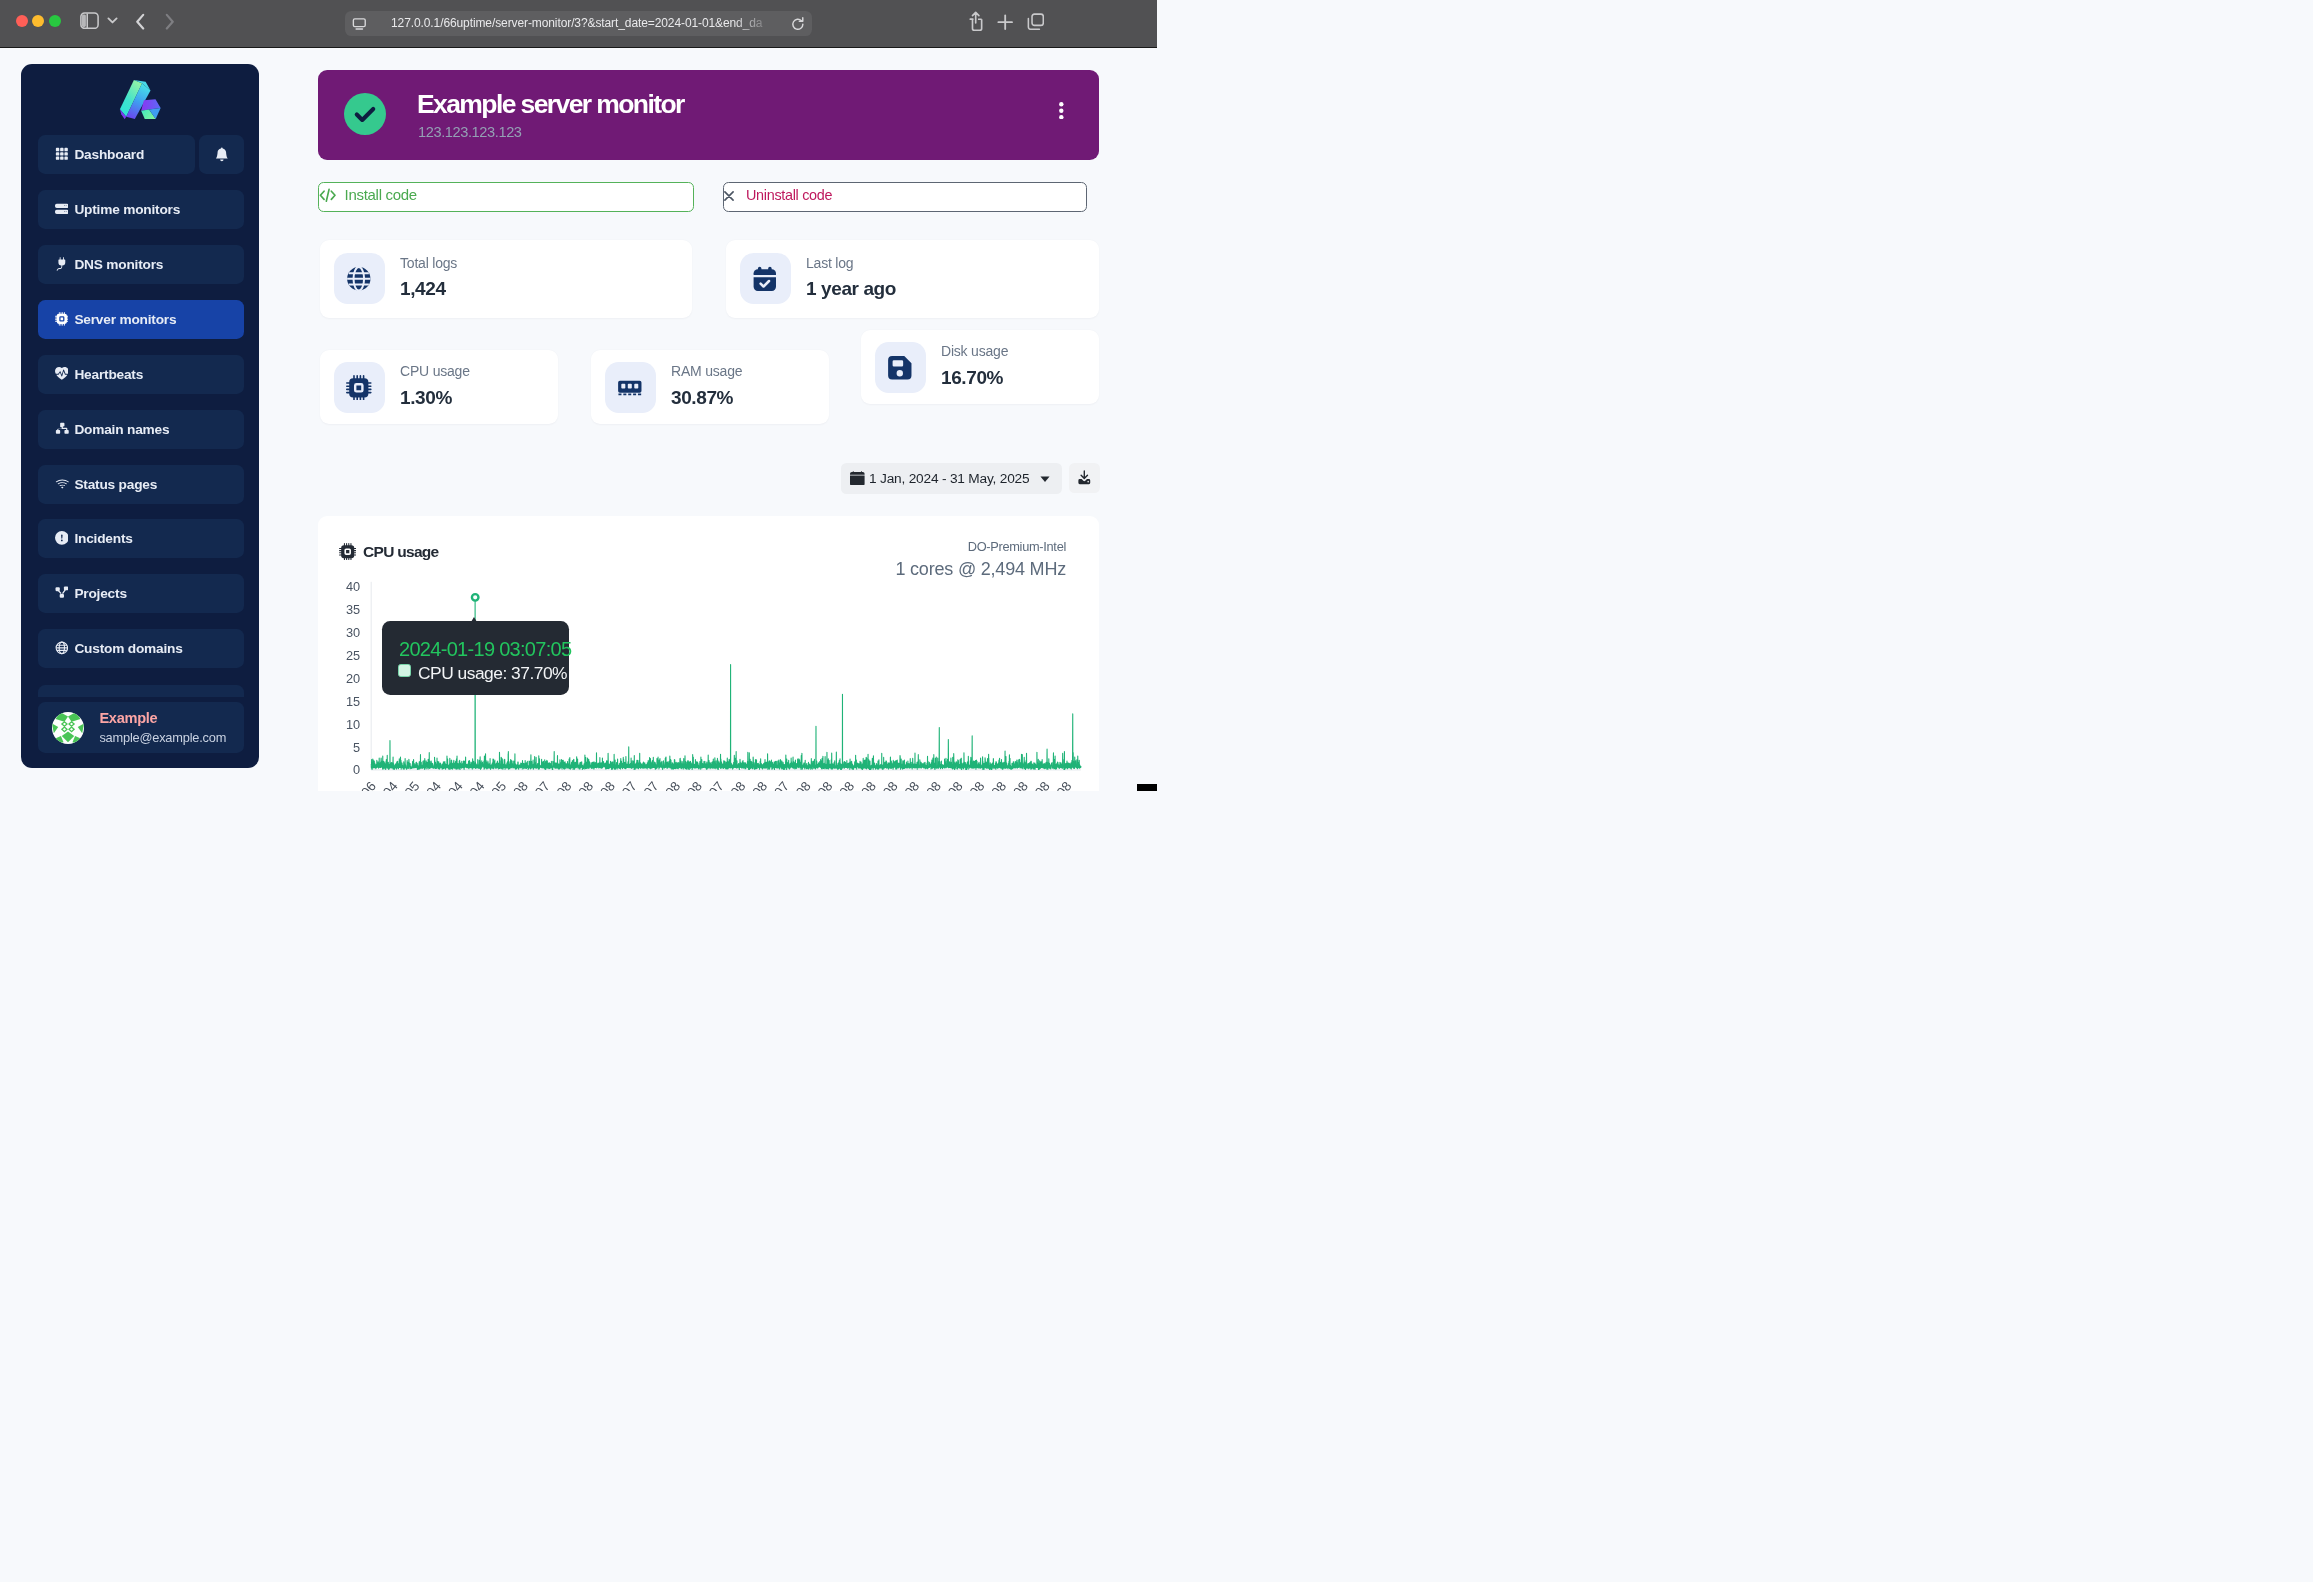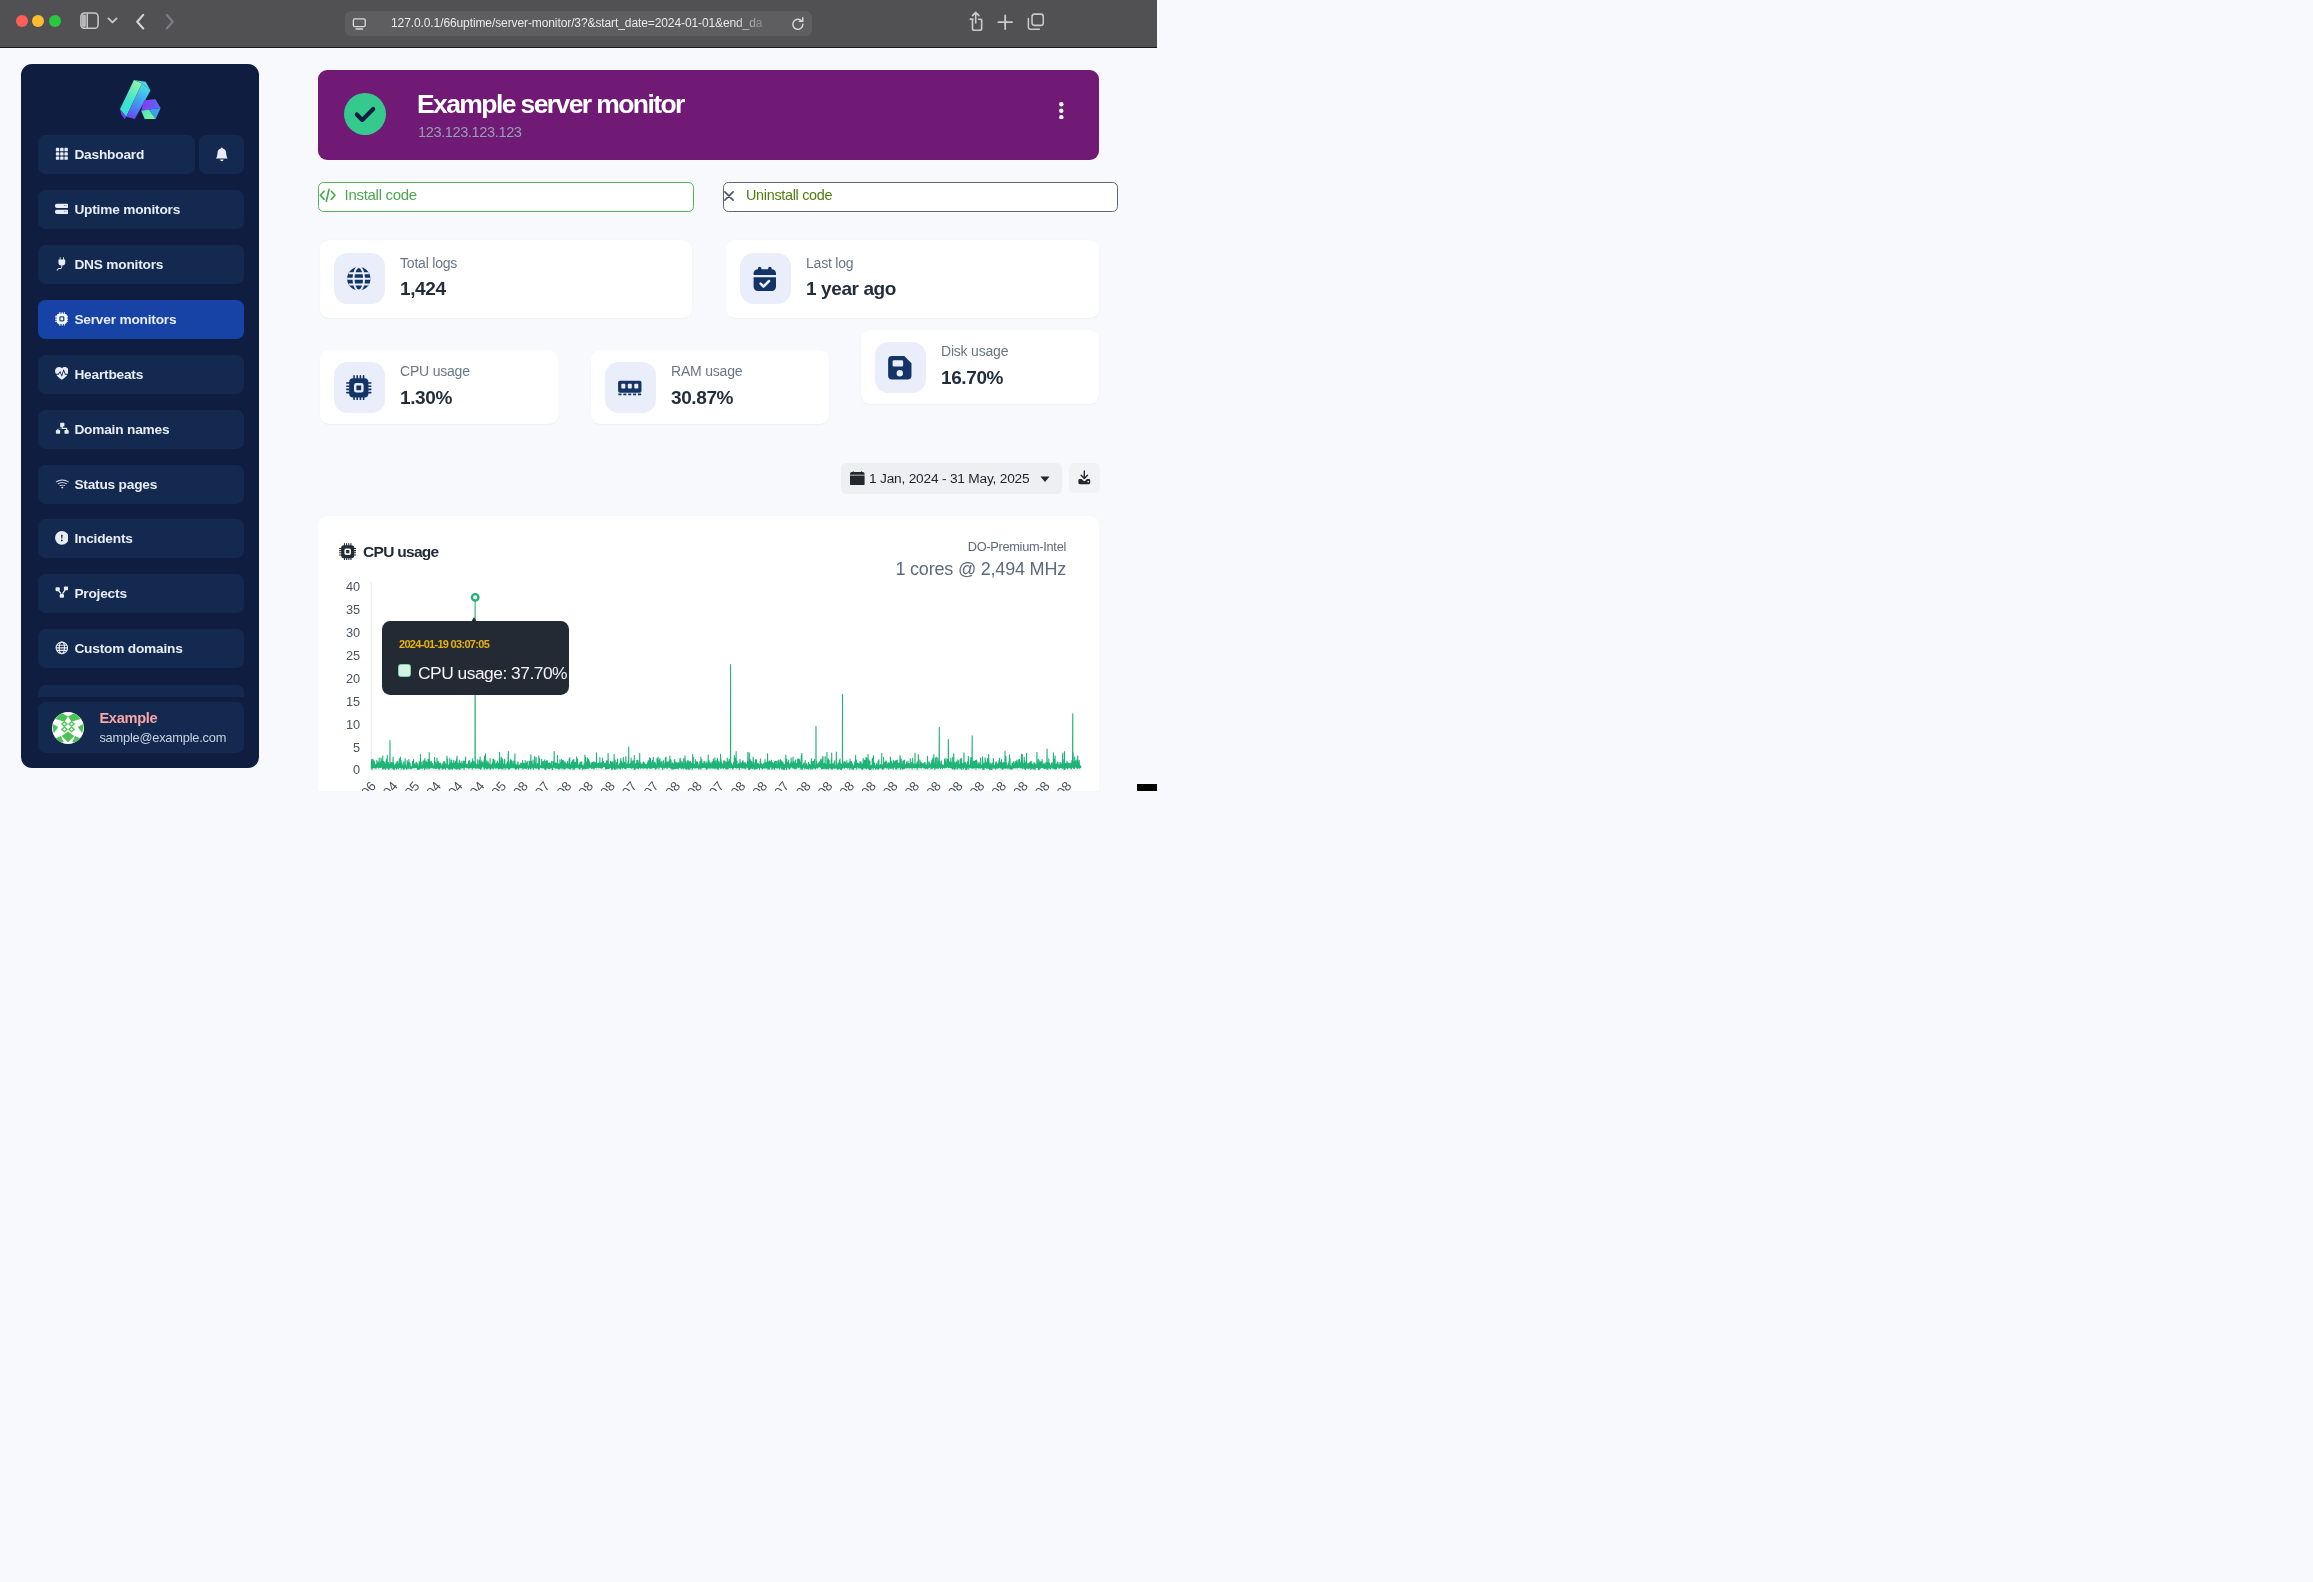--- a/index.html
+++ b/index.html
@@ -28,21 +28,21 @@
 .isq { position:absolute; left:13.7px; width:51px; height:51px; background:#e9eefa; border-radius:13.7px; }
 .isq svg { position:absolute; left:12.8px; top:12.8px; }
 .clabel { position:absolute; left:80px; color:#6a7687; font-size:14px; letter-spacing:-0.2px; }
 .cval { position:absolute; left:80px; color:#232e3c; font-size:19px; font-weight:700; letter-spacing:-0.4px; }
 .datepill { position:absolute; left:841px; top:463px; width:221px; height:31px; background:#edeff2; border-radius:5.5px; }
 .datepill .dtxt { position:absolute; left:28px; top:7.8px; font-size:13.7px; color:#1d232b; letter-spacing:-0.2px; white-space:nowrap; }
 .dlbtn { position:absolute; left:1069px; top:463px; width:31px; height:30px; background:#f1f2f4; border-radius:5.5px; }
 .chartcard { position:absolute; left:318px; top:516px; width:781px; height:276px; background:#fff; border-radius:9.1px 9.1px 0 0; }
 .tooltip { position:absolute; left:382px; top:621px; width:187px; height:74px; background:#242a33; border-radius:8.2px; z-index:5; }
 .tooltip .arrow { position:absolute; left:86px; top:-10px; width:0; height:0; border:6.4px solid transparent; border-bottom:10px solid #242a33; }
-.tooltip .t1 { position:absolute; left:17px; top:17.4px; color:#eab308; font-size:11px; font-weight:700; letter-spacing:-0.7px; white-space:nowrap; }
+.tooltip .t1 { position:absolute; left:17px; top:17.4px; color:#22c55e; font-size:20px; font-weight:400; letter-spacing:-0.7px; white-space:nowrap; }
 .tooltip .sw { position:absolute; left:16px; top:43px; width:13.2px; height:13.2px; border-radius:2.7px; background:#d3f4e4; border:1.8px solid #41c08931; border-color:#77d5a9; }
 .tooltip .t2 { position:absolute; left:36px; top:42px; color:#f2f4f6; font-size:17.4px; letter-spacing:-0.5px; white-space:nowrap; }
 .blackbox { position:absolute; left:1137px; top:784px; width:20px; height:7.3px; background:#000; }
 </style>
 </head>
 <body>
 
 <div class="chrome">
   <div class="tl" style="left:15.5px;background:#ff5f57"></div>
   <div class="tl" style="left:32px;background:#febc2e"></div>
@@ -232,21 +232,21 @@
       <circle cx="2.5" cy="9.5" r="2.4"></circle>
       <circle cx="2.5" cy="16.6" r="2.4"></circle>
     </svg>
 </div>
 
 <div class="btn" style="left:318px;width:376px;border:1.4px solid #54b259;color:#4aa94f">
   <svg style="vertical-align:-2.7px;margin-right:8.2px" width="17.4" height="14.6" viewBox="0 0 19 16">
       <path d="M5.5 3.5 L1.5 8 L5.5 12.5 M13.5 3.5 L17.5 8 L13.5 12.5" fill="none" stroke="#4aa94f" stroke-width="1.8" stroke-linecap="round" stroke-linejoin="round"></path>
       <path d="M11 1.5 L8 14.5" stroke="#4aa94f" stroke-width="1.8" stroke-linecap="round"></path>
     </svg>Install code</div>
-<div class="btn" style="left:723px;width:395px;border:1.4px solid #5d6673;color:#4d7c0f">
+<div class="btn" style="left:723px;width:364px;border:1.4px solid #5d6673;color:#be185d">
   <svg style="vertical-align:-0.9px;margin-right:12px" width="10" height="10" viewBox="0 0 11 11">
       <path d="M1 1 L10 10 M10 1 L1 10" stroke="#4b5563" stroke-width="1.8" stroke-linecap="round"></path>
     </svg><span style="font-size:14.4px">Uninstall code</span></div>
 
 <div class="card" style="left:320px;top:240px;width:372px;height:78px">
   <div class="isq" style="top:13.2px">
     <svg width="25.6" height="25.6" viewBox="0 0 16 16" fill="#143468">
         <circle cx="8" cy="8" r="7.3"></circle>
         <g stroke="#e9eefa" stroke-width="1.25" fill="none">
           <ellipse cx="8" cy="8" rx="3.3" ry="7.3"></ellipse>

